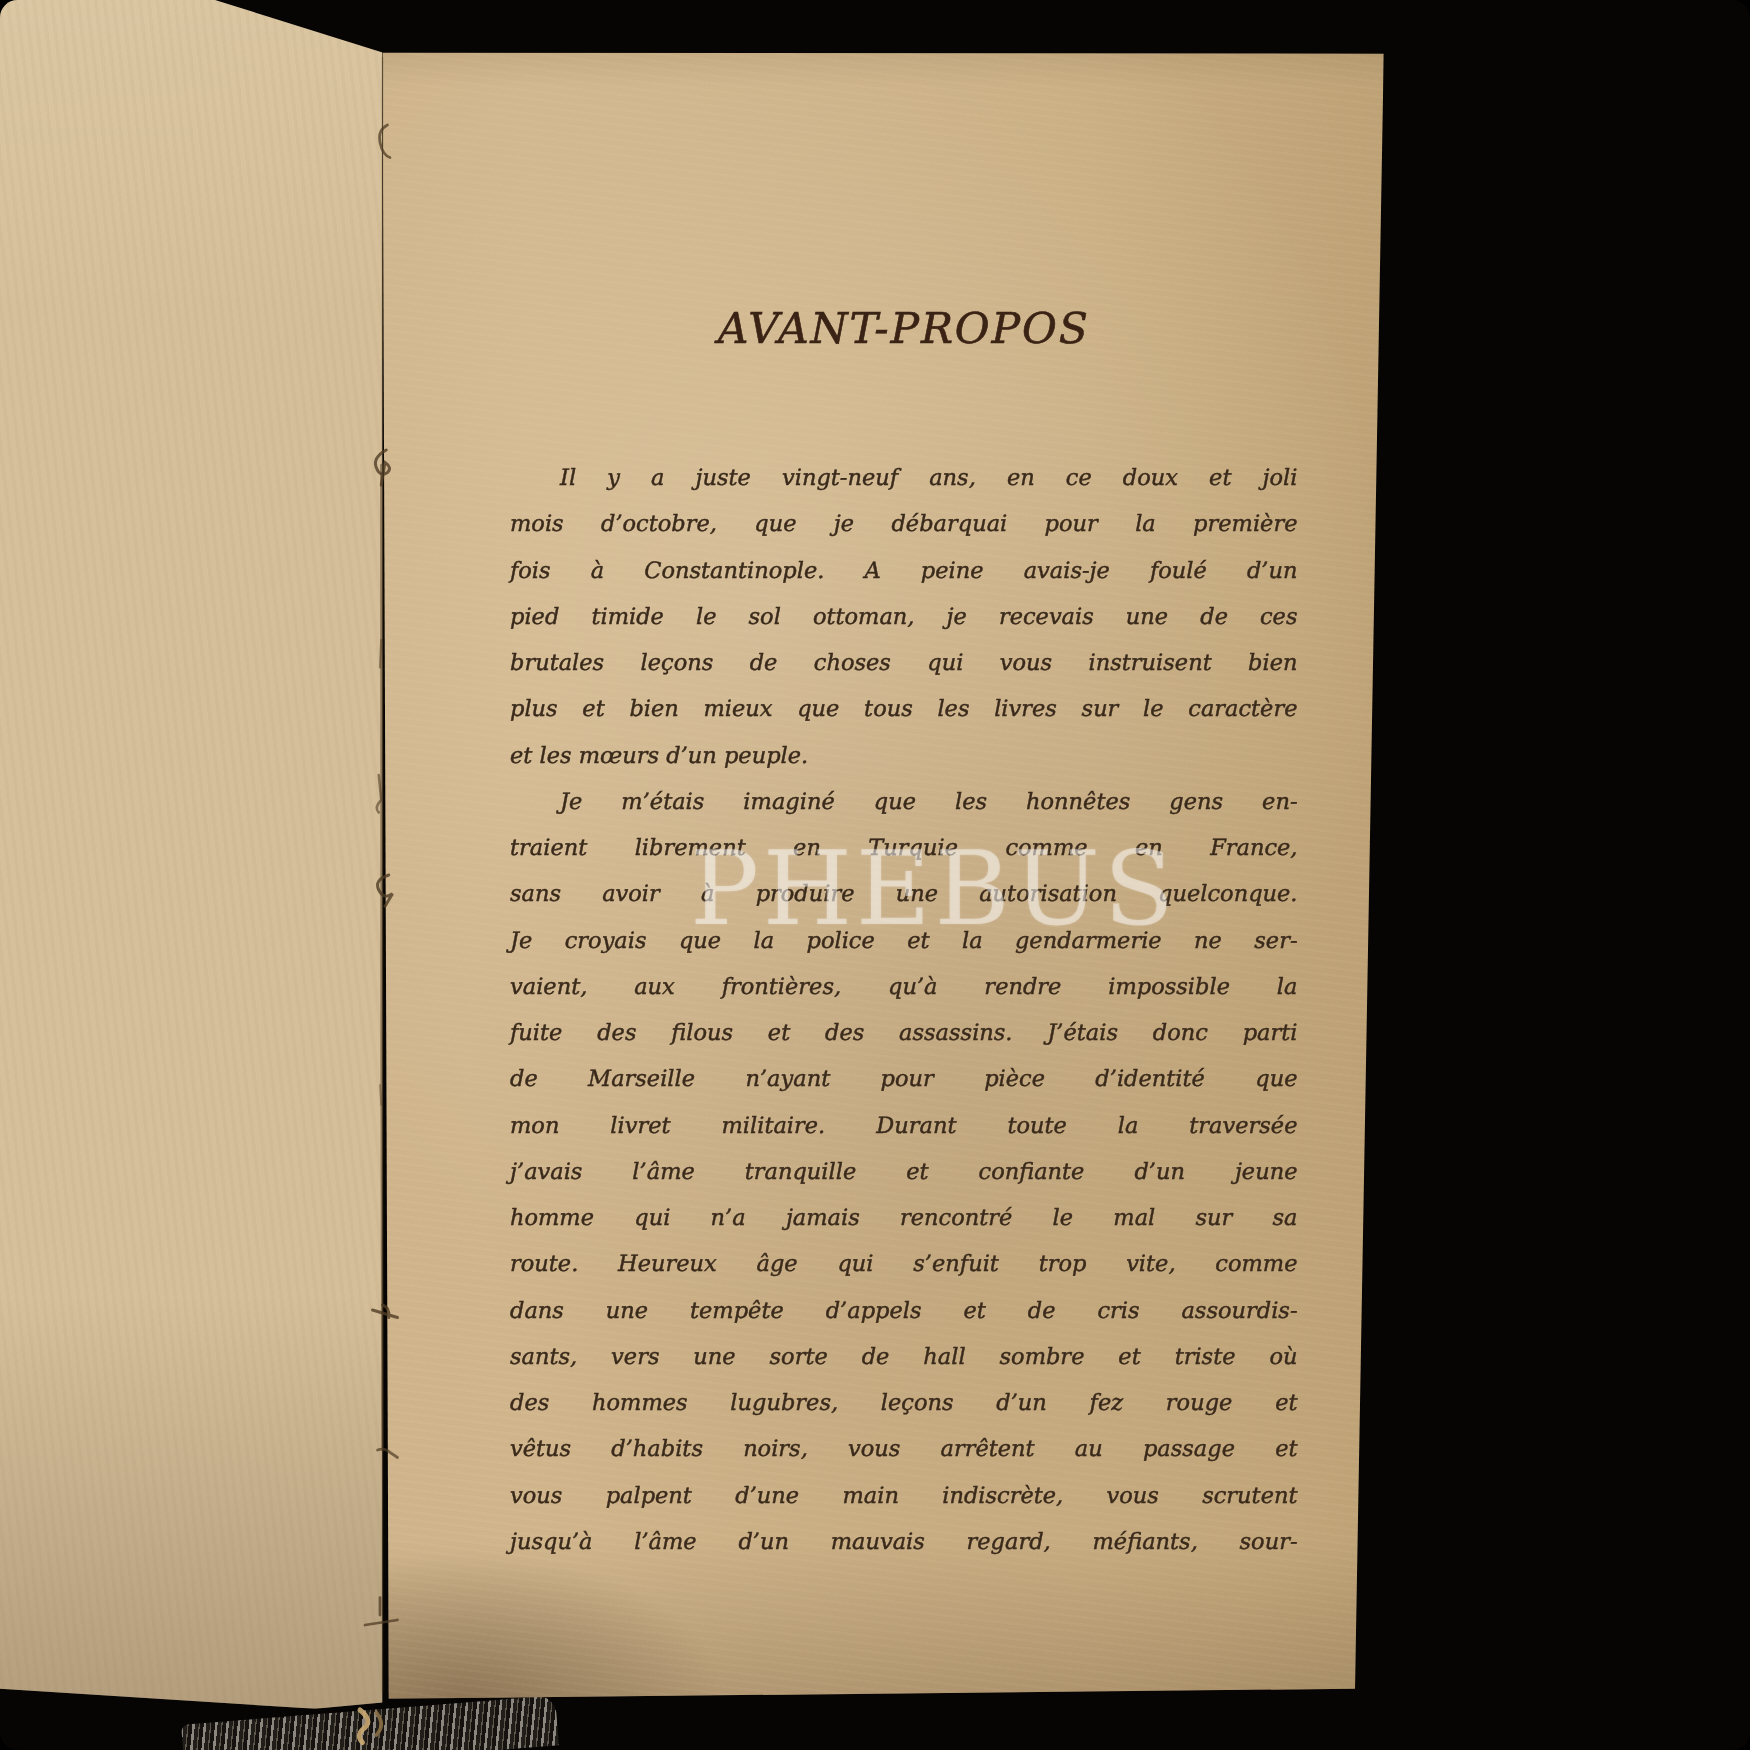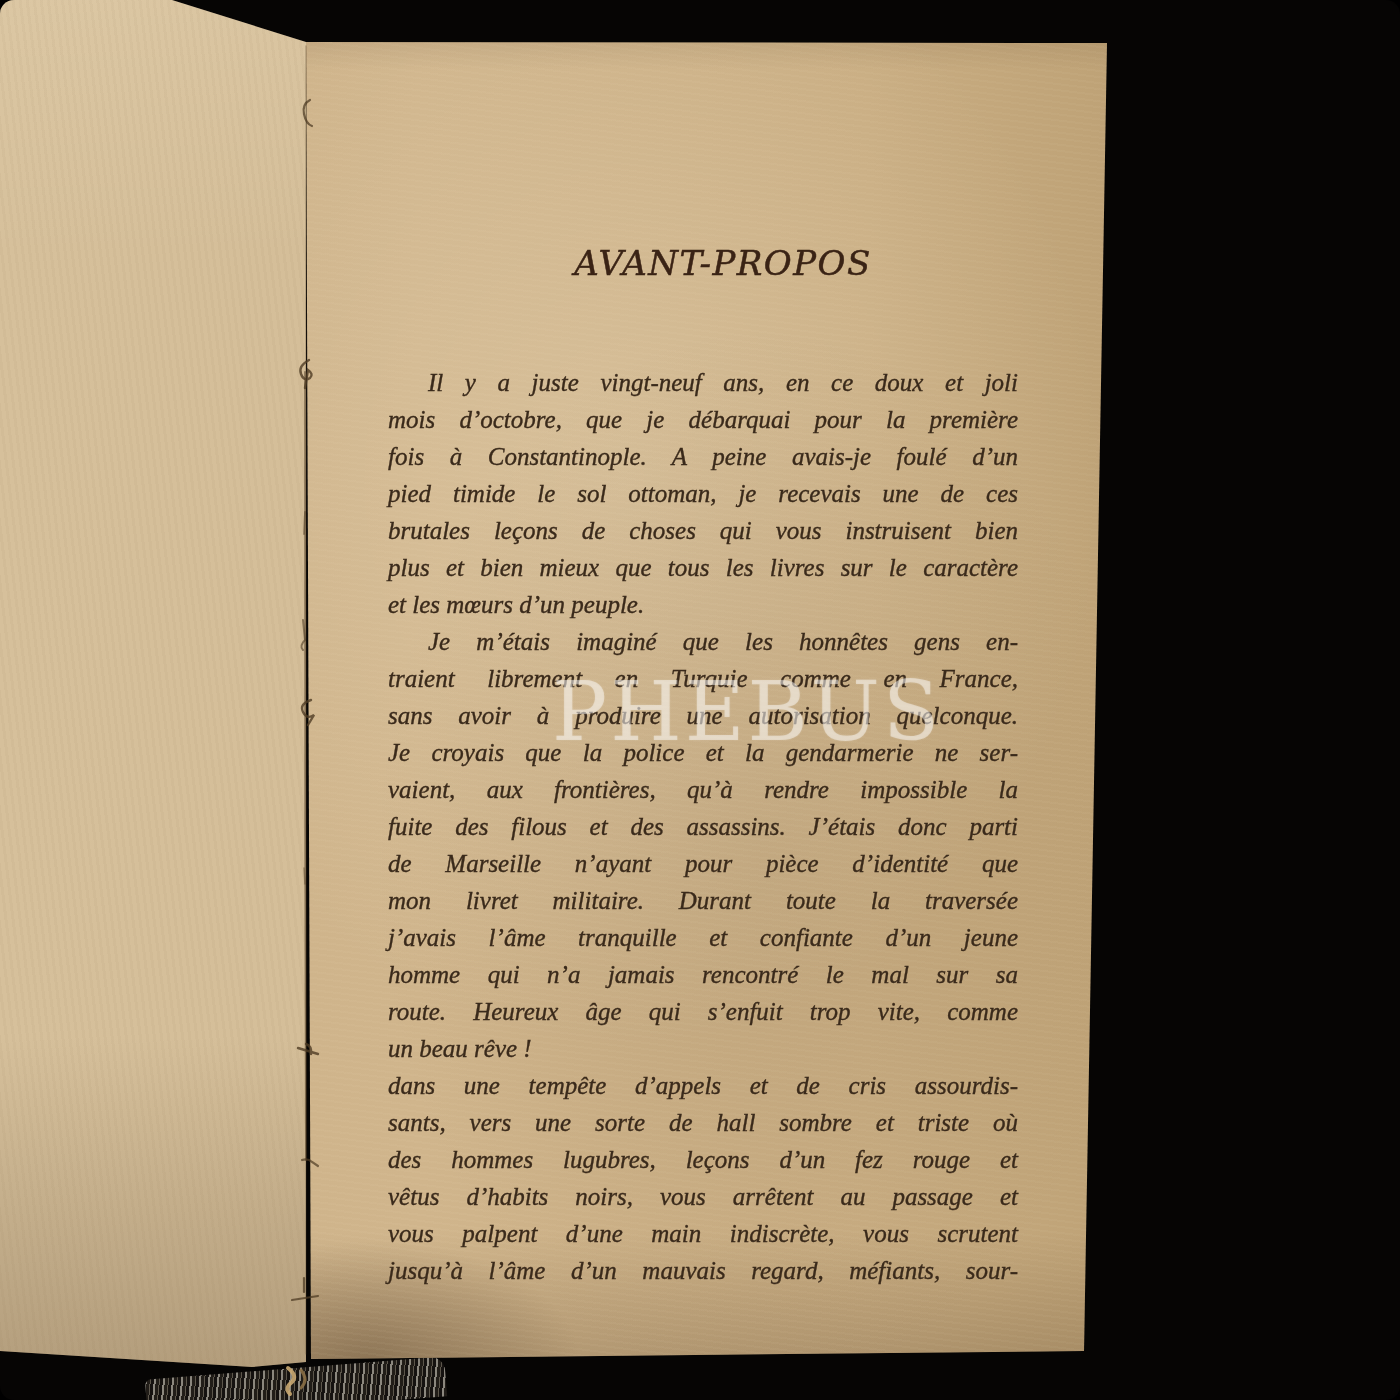--- a/index.html
+++ b/index.html
@@ -47,23 +47,23 @@
   
   .stitch-svg { position:absolute; inset:0; z-index:4; pointer-events:none; }
 
   
   .page-title {
     position:absolute; z-index:5; left:408px; top:243px; width:630px;
     text-align:center; font-style:italic; font-size:34px; letter-spacing:1.5px;
     color:#3a2315; -webkit-text-stroke:0.5px #3a2315;
   }
   .textblock {
-    position:absolute; z-index:5; left:388px; top:364px; width:630px;
-    font-style:italic; font-size:25px; line-height:37px;
-    color:#3a2a1b;font-family:Liberation Serif, serif; -webkit-text-stroke:0.35px #3a2a1b;
+    position:absolute; z-index:5; left:408px; top:364px; width:630px;
+    font-style:italic; font-size:18px; line-height:37px;
+    color:#3a2a1b; -webkit-text-stroke:0.35px #3a2a1b;
   }
   .line { text-align:justify; text-align-last:justify; white-space:nowrap; }
   .line.first  { text-indent:40px; }
   .line.ragged { text-align-last:left; white-space:normal; }
 
   
   .watermark {
     position:absolute; z-index:6; left:524px; top:664px;
     font-size:82px; letter-spacing:3px; font-style:normal;
     color:rgba(255,255,255,0.42);
@@ -114,21 +114,20 @@
       <div class="line">traient librement en Turquie comme en France,</div>
       <div class="line">sans avoir à produire une autorisation quelconque.</div>
       <div class="line">Je croyais que la police et la gendarmerie ne ser-</div>
       <div class="line">vaient, aux frontières, qu’à rendre impossible la</div>
       <div class="line">fuite des filous et des assassins. J’étais donc parti</div>
       <div class="line">de Marseille n’ayant pour pièce d’identité que</div>
       <div class="line">mon livret militaire. Durant toute la traversée</div>
       <div class="line">j’avais l’âme tranquille et confiante d’un jeune</div>
       <div class="line">homme qui n’a jamais rencontré le mal sur sa</div>
       <div class="line">route. Heureux âge qui s’enfuit trop vite, comme</div>
-      <div class="line ragged">un beau rêve !</div>
       <div class="line">dans une tempête d’appels et de cris assourdis-</div>
       <div class="line">sants, vers une sorte de hall sombre et triste où</div>
       <div class="line">des hommes lugubres, leçons d’un fez rouge et</div>
       <div class="line">vêtus d’habits noirs, vous arrêtent au passage et</div>
       <div class="line">vous palpent d’une main indiscrète, vous scrutent</div>
       <div class="line">jusqu’à l’âme d’un mauvais regard, méfiants, sour-</div>
     </div>
 
   <div class="watermark">PHEBUS</div>
 

